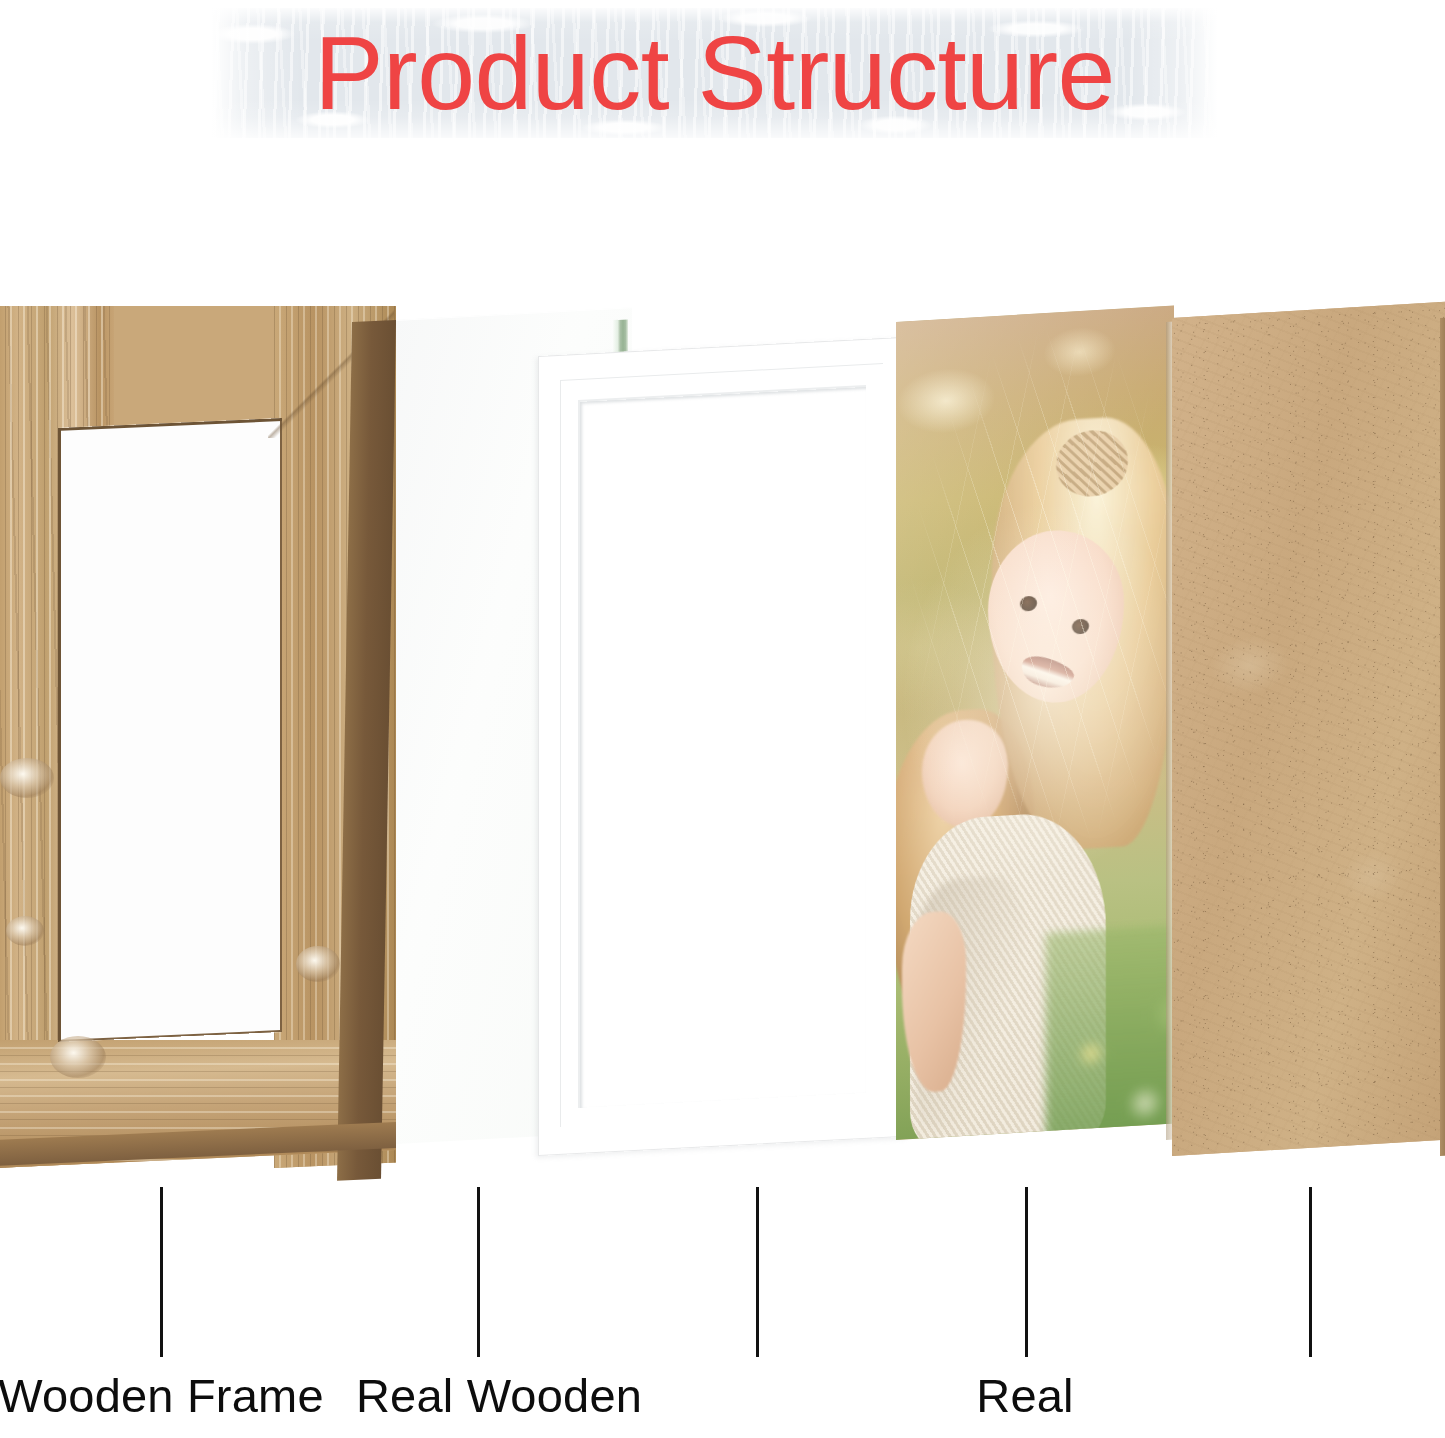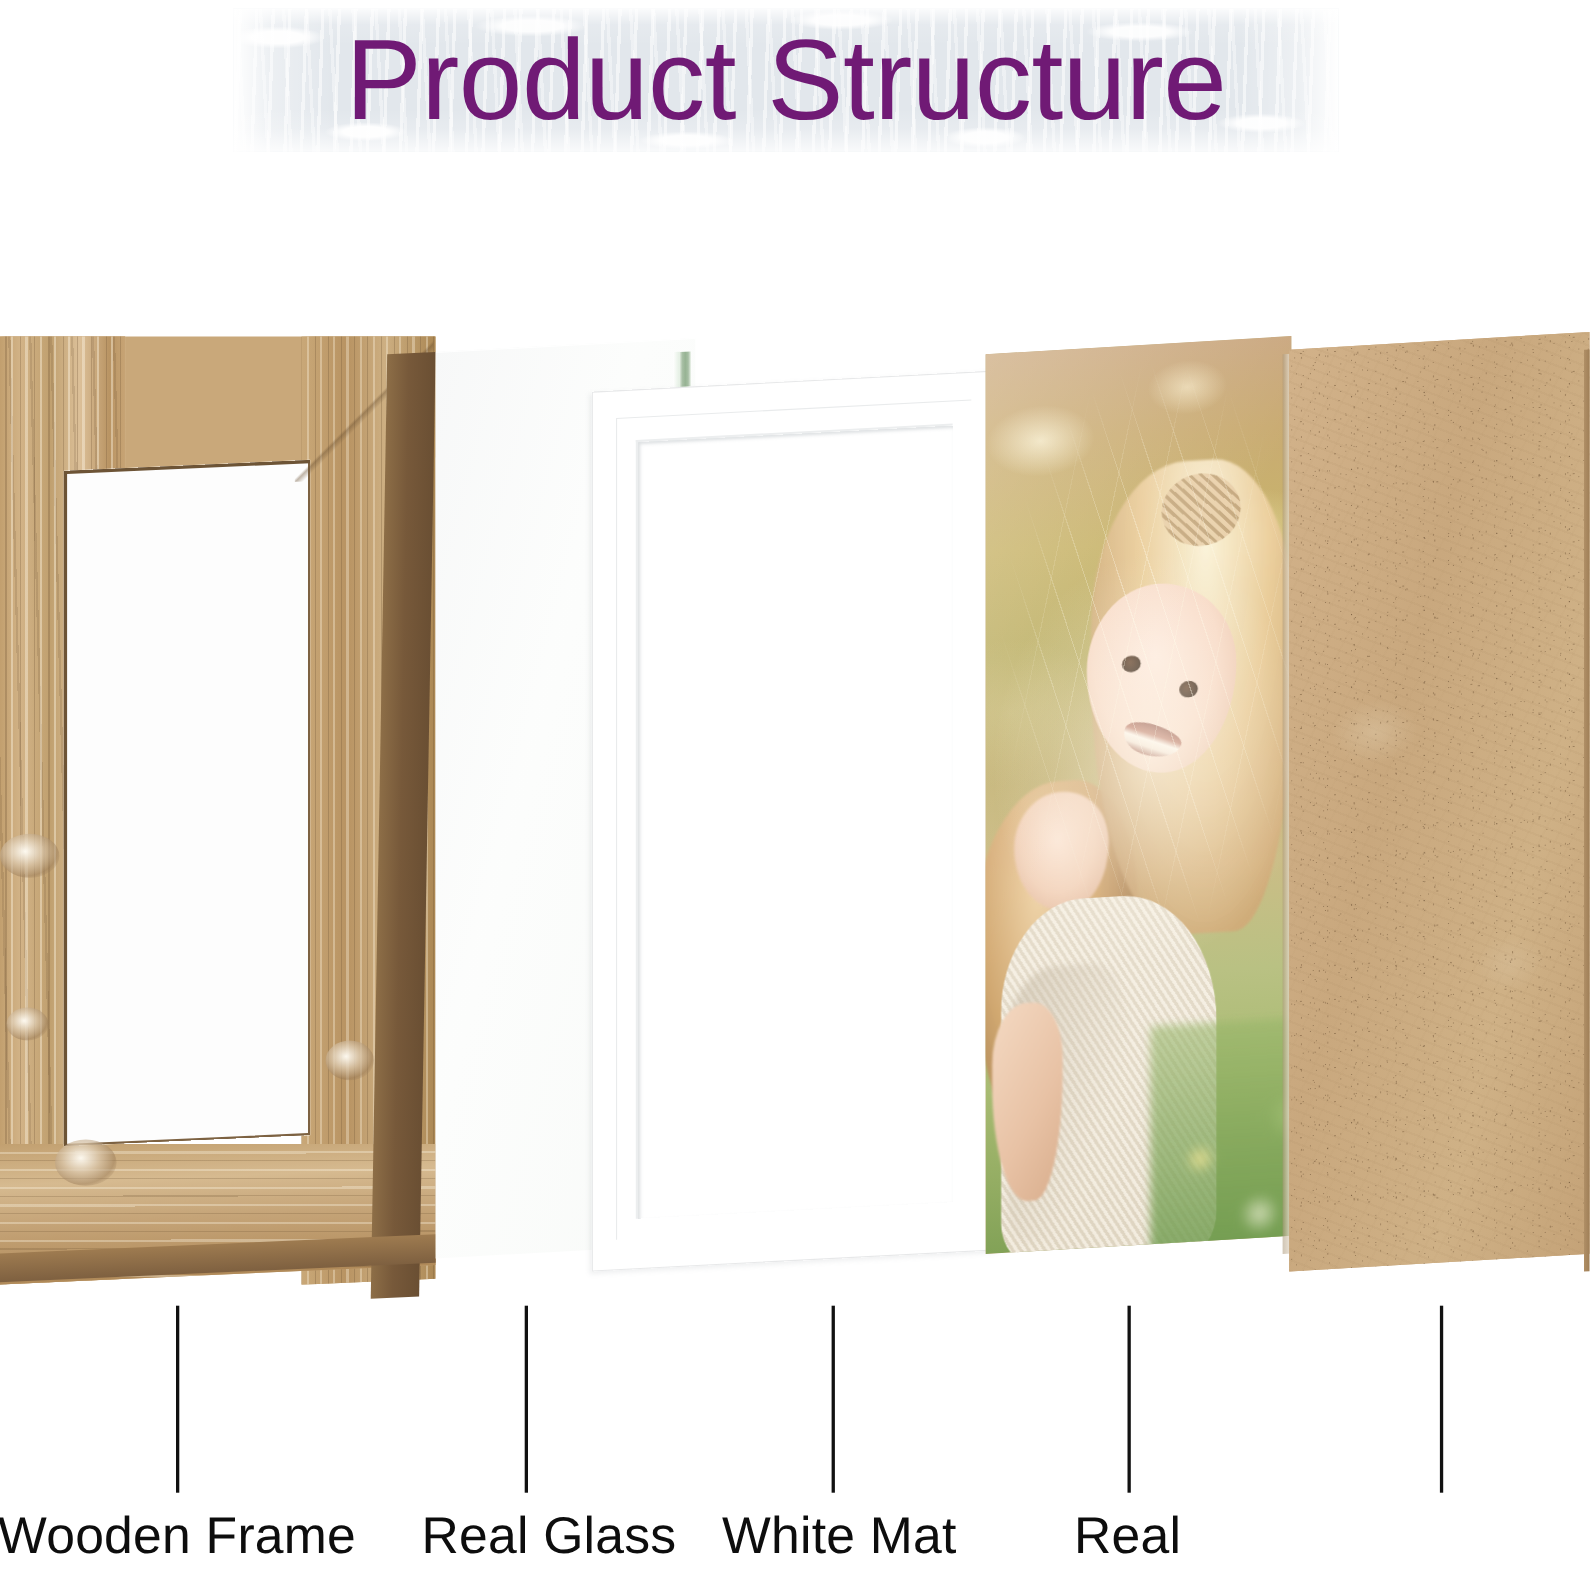--- a/index.html
+++ b/index.html
@@ -65,21 +65,21 @@
     left: 0;
     top: 0;
     width: 1005px;
     height: 130px;
     display: flex;
     align-items: center;
     justify-content: center;
     font-size: 104px;
     line-height: 1;
     font-weight: 400;
-    color: #701a75;
+    color: #ef4444;
     letter-spacing: -0.5px;
     white-space: nowrap;
   }
 
   
   #diagram {
     position: absolute;
     left: 0;
     top: 0;
     width: 1445px;
@@ -624,17 +624,16 @@
     <div id="backboard-edge"></div>
   </div>
 
   <div class="leader-line" style="left:160px"></div>
   <div class="leader-line" style="left:477px"></div>
   <div class="leader-line" style="left:756px"></div>
   <div class="leader-line" style="left:1025px"></div>
   <div class="leader-line" style="left:1309px"></div>
 
   <div class="part-label" style="left:161px">Wooden Frame</div>
-  <div class="part-label" style="left:499px">Real Glass</div>
-  <div class="part-label" style="left:763px">White Mat</div>
+  <div class="part-label" style="left:499px">Real Wooden</div>
   <div class="part-label" style="left:1025px">Real</div>
 
 </div>
 
 </body></html>

